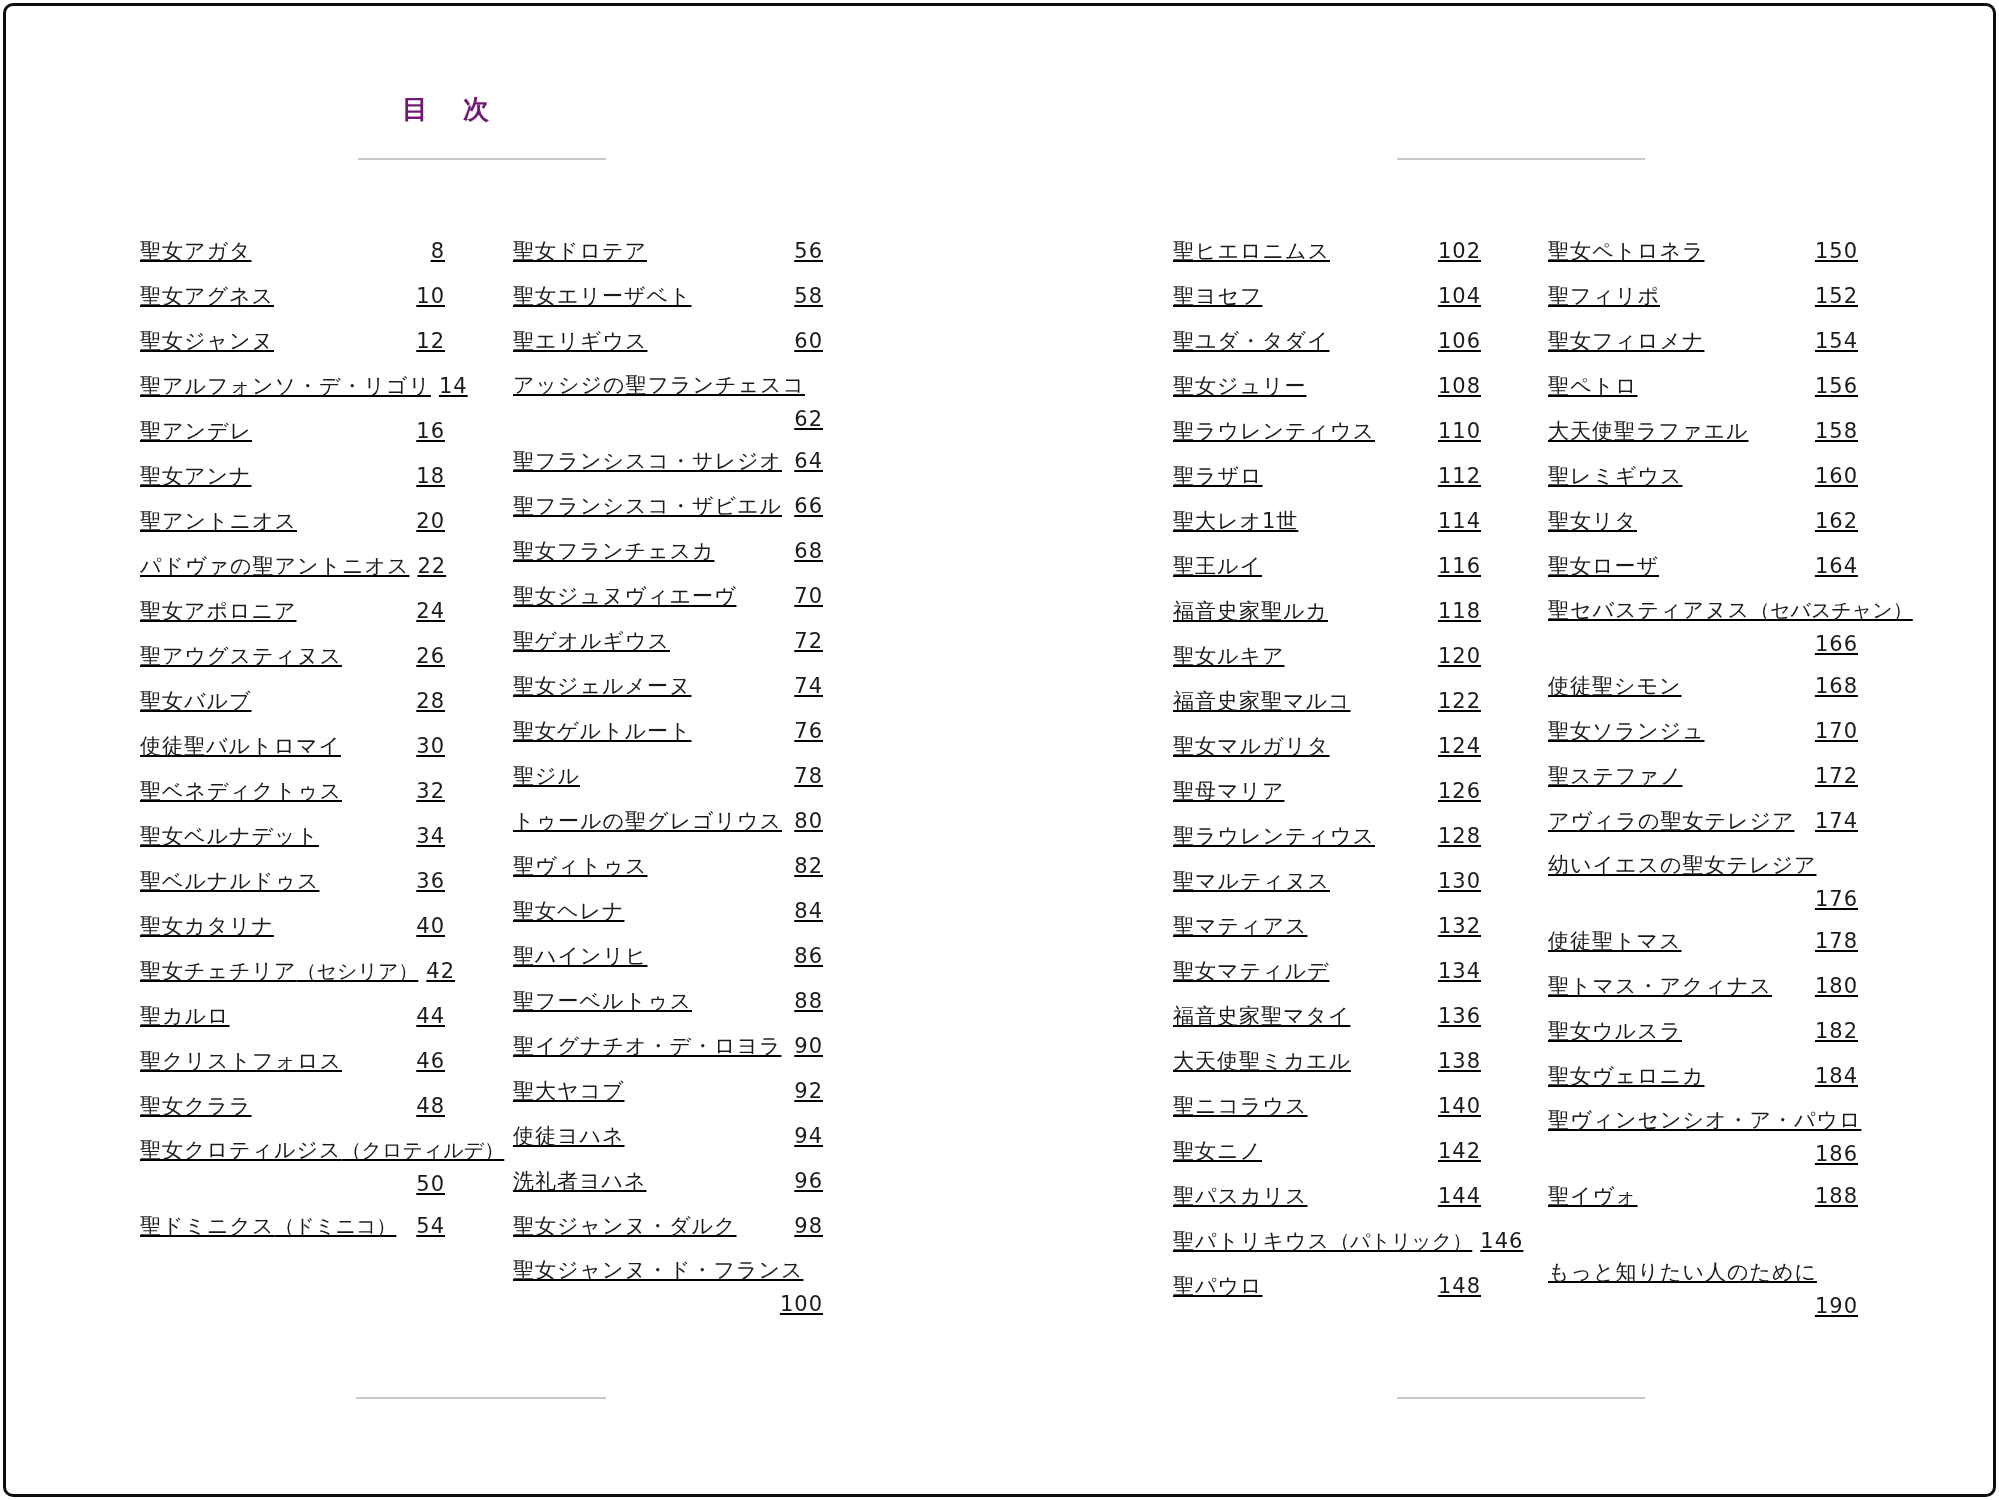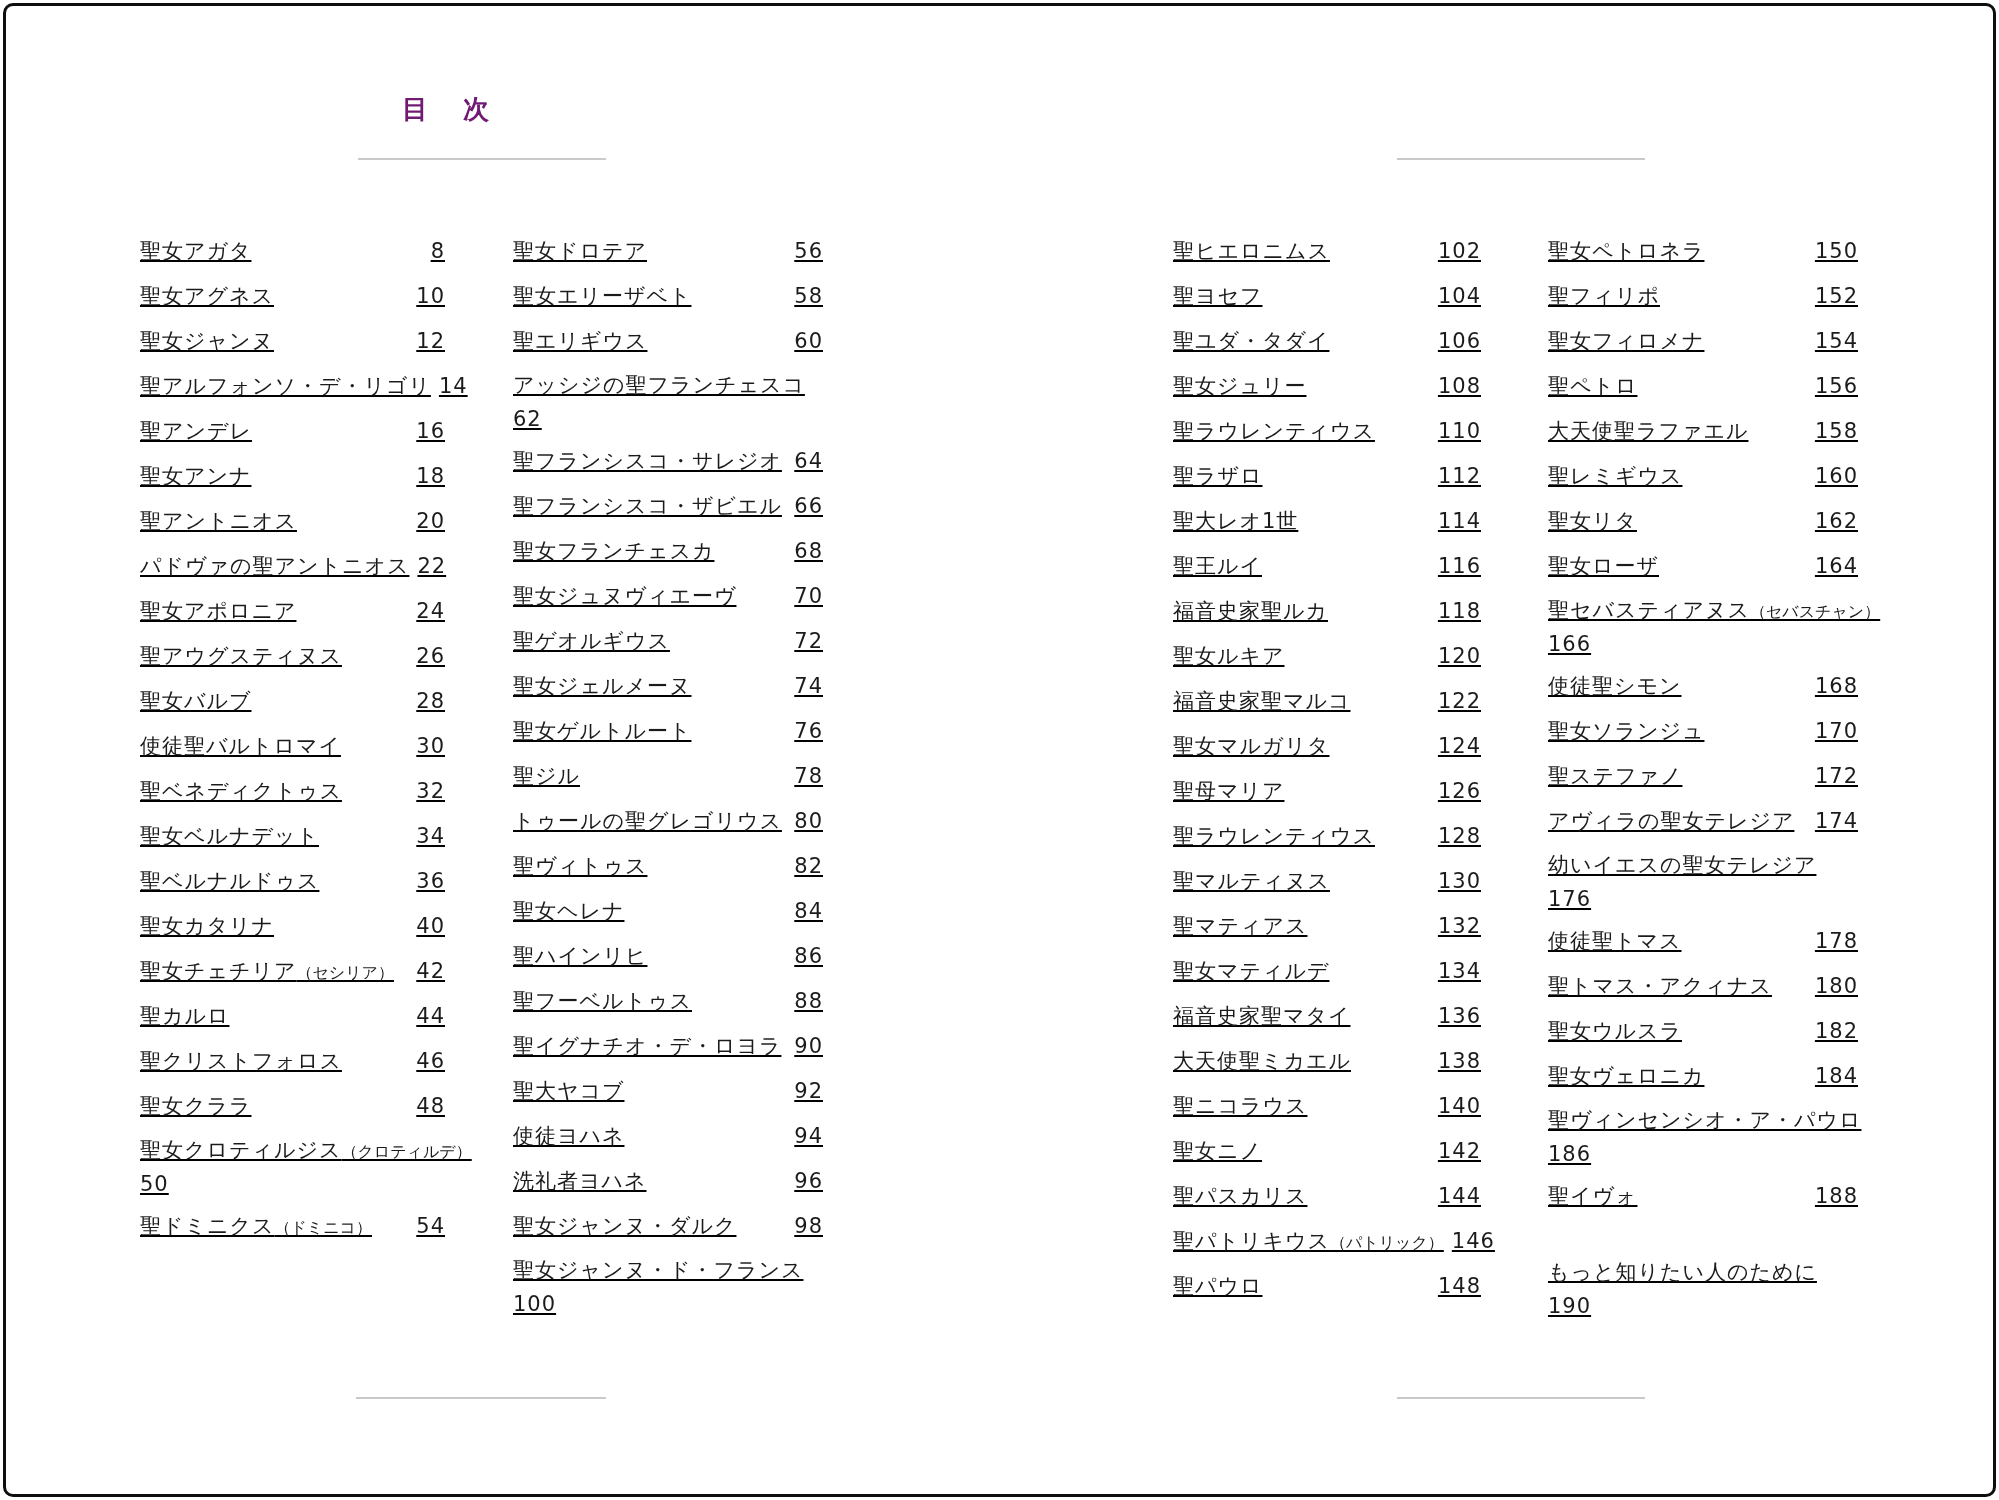--- a/index.html
+++ b/index.html
@@ -58,40 +58,40 @@
     align-items: center;
     height: 45px;
     font-size: 21px;
     color: #1b1b1b;
   }
   .entry .name {
     white-space: nowrap;
     letter-spacing: 1px;
   }
   .entry .note {
-    font-size: 16px;
+    font-size: 20px;
     letter-spacing: 0;
   }
   .entry .page {
     font-size: 21px;
     letter-spacing: 1px;
     margin-left: 8px;
   }
   .entry.wrap {
     display: block;
     height: auto;
   }
   .entry.wrap .name {
     display: block;
     height: 45px;
     line-height: 45px;
   }
   .entry.wrap .page {
     display: block;
-    text-align: left;
+    text-align: right;
     height: 30px;
     line-height: 22px;
     margin-left: 0;
   }
   .entry.gap {
     margin-top: 32px;
   }
 </style>
 </head>
 <body>

